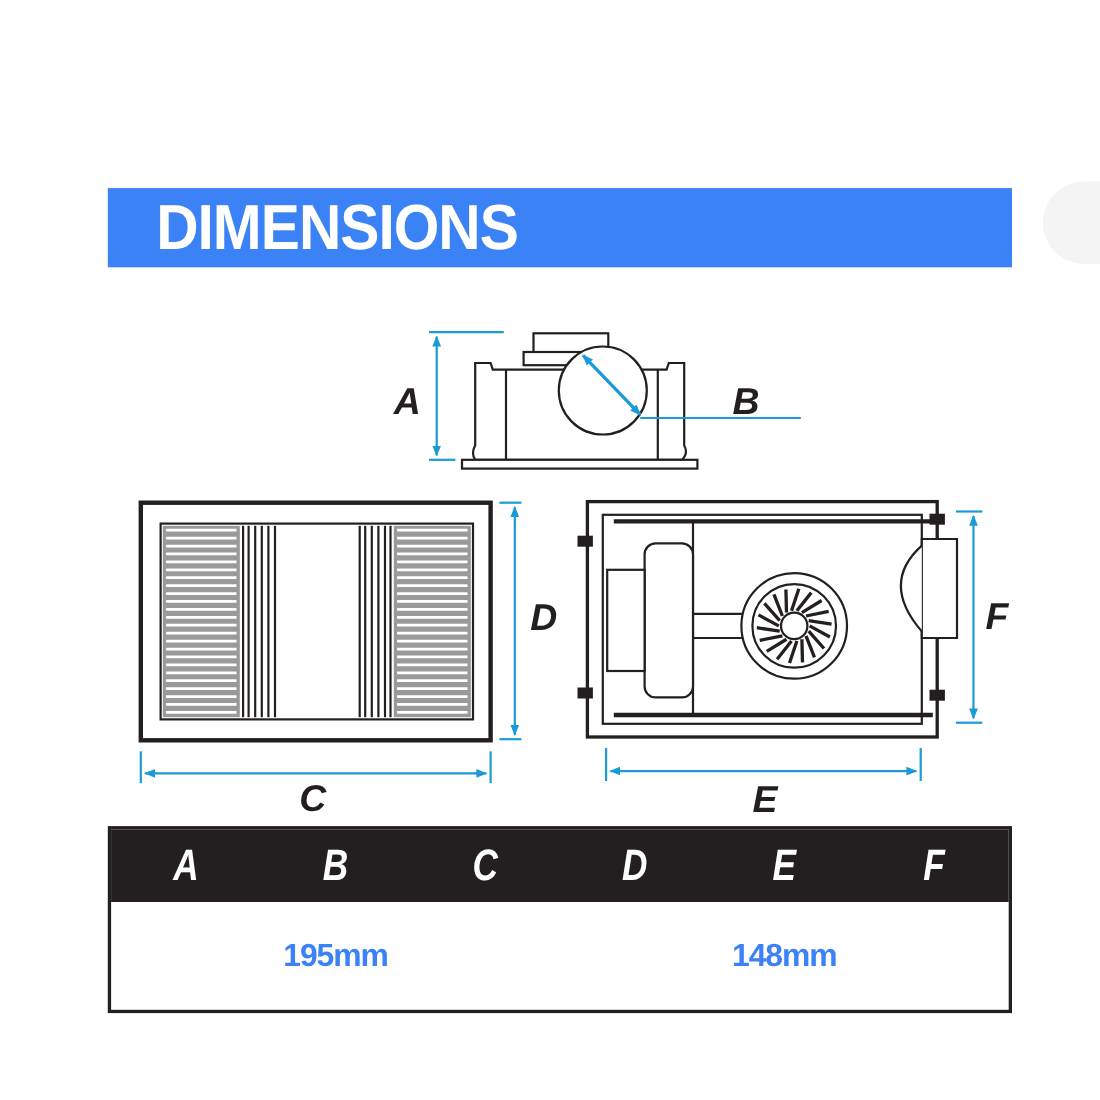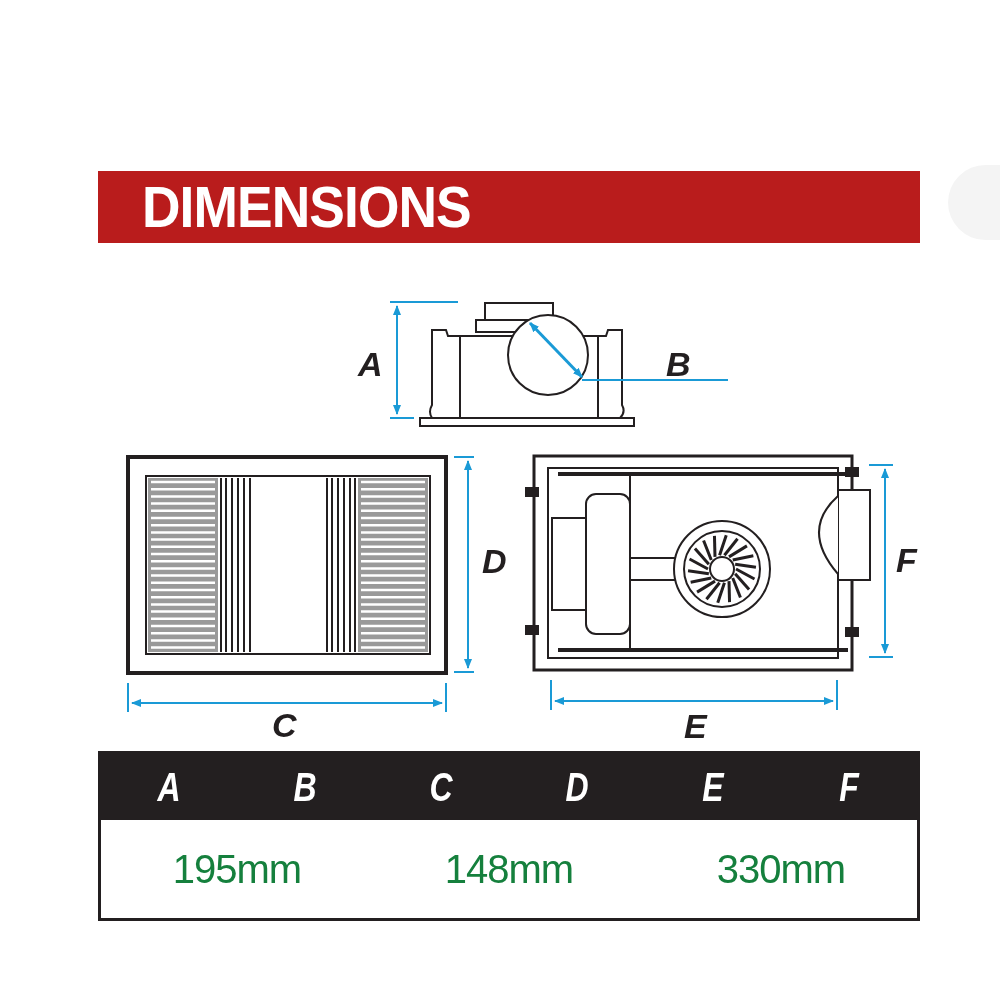--- a/index.html
+++ b/index.html
@@ -1,26 +1,26 @@
 <!DOCTYPE html>
 <html><head>
 <meta charset="utf-8">
 <style>
   html, body { margin:0; padding:0; background:#ffffff; }
   body { width:1000px; height:1000px; position:relative; overflow:hidden; font-family:"Liberation Sans", sans-serif; }
-  .title-bar { position:absolute; left:98px; top:171px; width:822px; height:72px; background:#b91c1c; }
+  .title-bar { position:absolute; left:98px; top:171px; width:822px; height:72px; background:#3b82f6; }
   .title-text { position:absolute; left:44px; top:4px; color:#fff; font-family:"Liberation Sans", sans-serif; font-weight:bold; font-size:58px; letter-spacing:-1px; line-height:64px; transform:scaleX(0.92); transform-origin:left center; }
   .side-blob { position:absolute; left:948px; top:165px; width:60px; height:75px; background:#f4f4f4; border-radius:40px 0 0 40px; }
   svg.diagram { position:absolute; left:0; top:0; }
   .dim-label { font-family:"Liberation Sans", sans-serif; font-weight:bold; font-style:italic; font-size:34px; fill:#231f20; }
   .table { position:absolute; left:98px; top:751px; width:822px; height:170px; border:3px solid #231f20; box-sizing:border-box; background:#fff; }
   .table-head { display:flex; height:66px; background:#231f20; }
   .table-head div { flex:1; color:#fff; font-weight:bold; font-style:italic; font-size:40px; text-align:center; line-height:66px; transform:scaleX(0.8); }
   .table-body { display:flex; height:98px; align-items:center; }
-  .table-body div { flex:1; text-align:center; font-size:40px; color:#15803d; letter-spacing:-1px; }
+  .table-body div { flex:1; text-align:center; font-size:29px; color:#3b82f6; letter-spacing:-1px;font-weight:bold; }
 </style>
 </head>
 <body>
 
 <div class="title-bar">
   <div class="title-text">DIMENSIONS</div>
 </div>
 <div class="side-blob"></div>
 
 <svg class="diagram" width="1000" height="1000">
@@ -191,15 +191,14 @@
     <div>A</div>
     <div>B</div>
     <div>C</div>
     <div>D</div>
     <div>E</div>
     <div>F</div>
   </div>
   <div class="table-body">
     <div>195mm</div>
     <div>148mm</div>
-    <div>330mm</div>
   </div>
 </div>
 
 </body></html>

